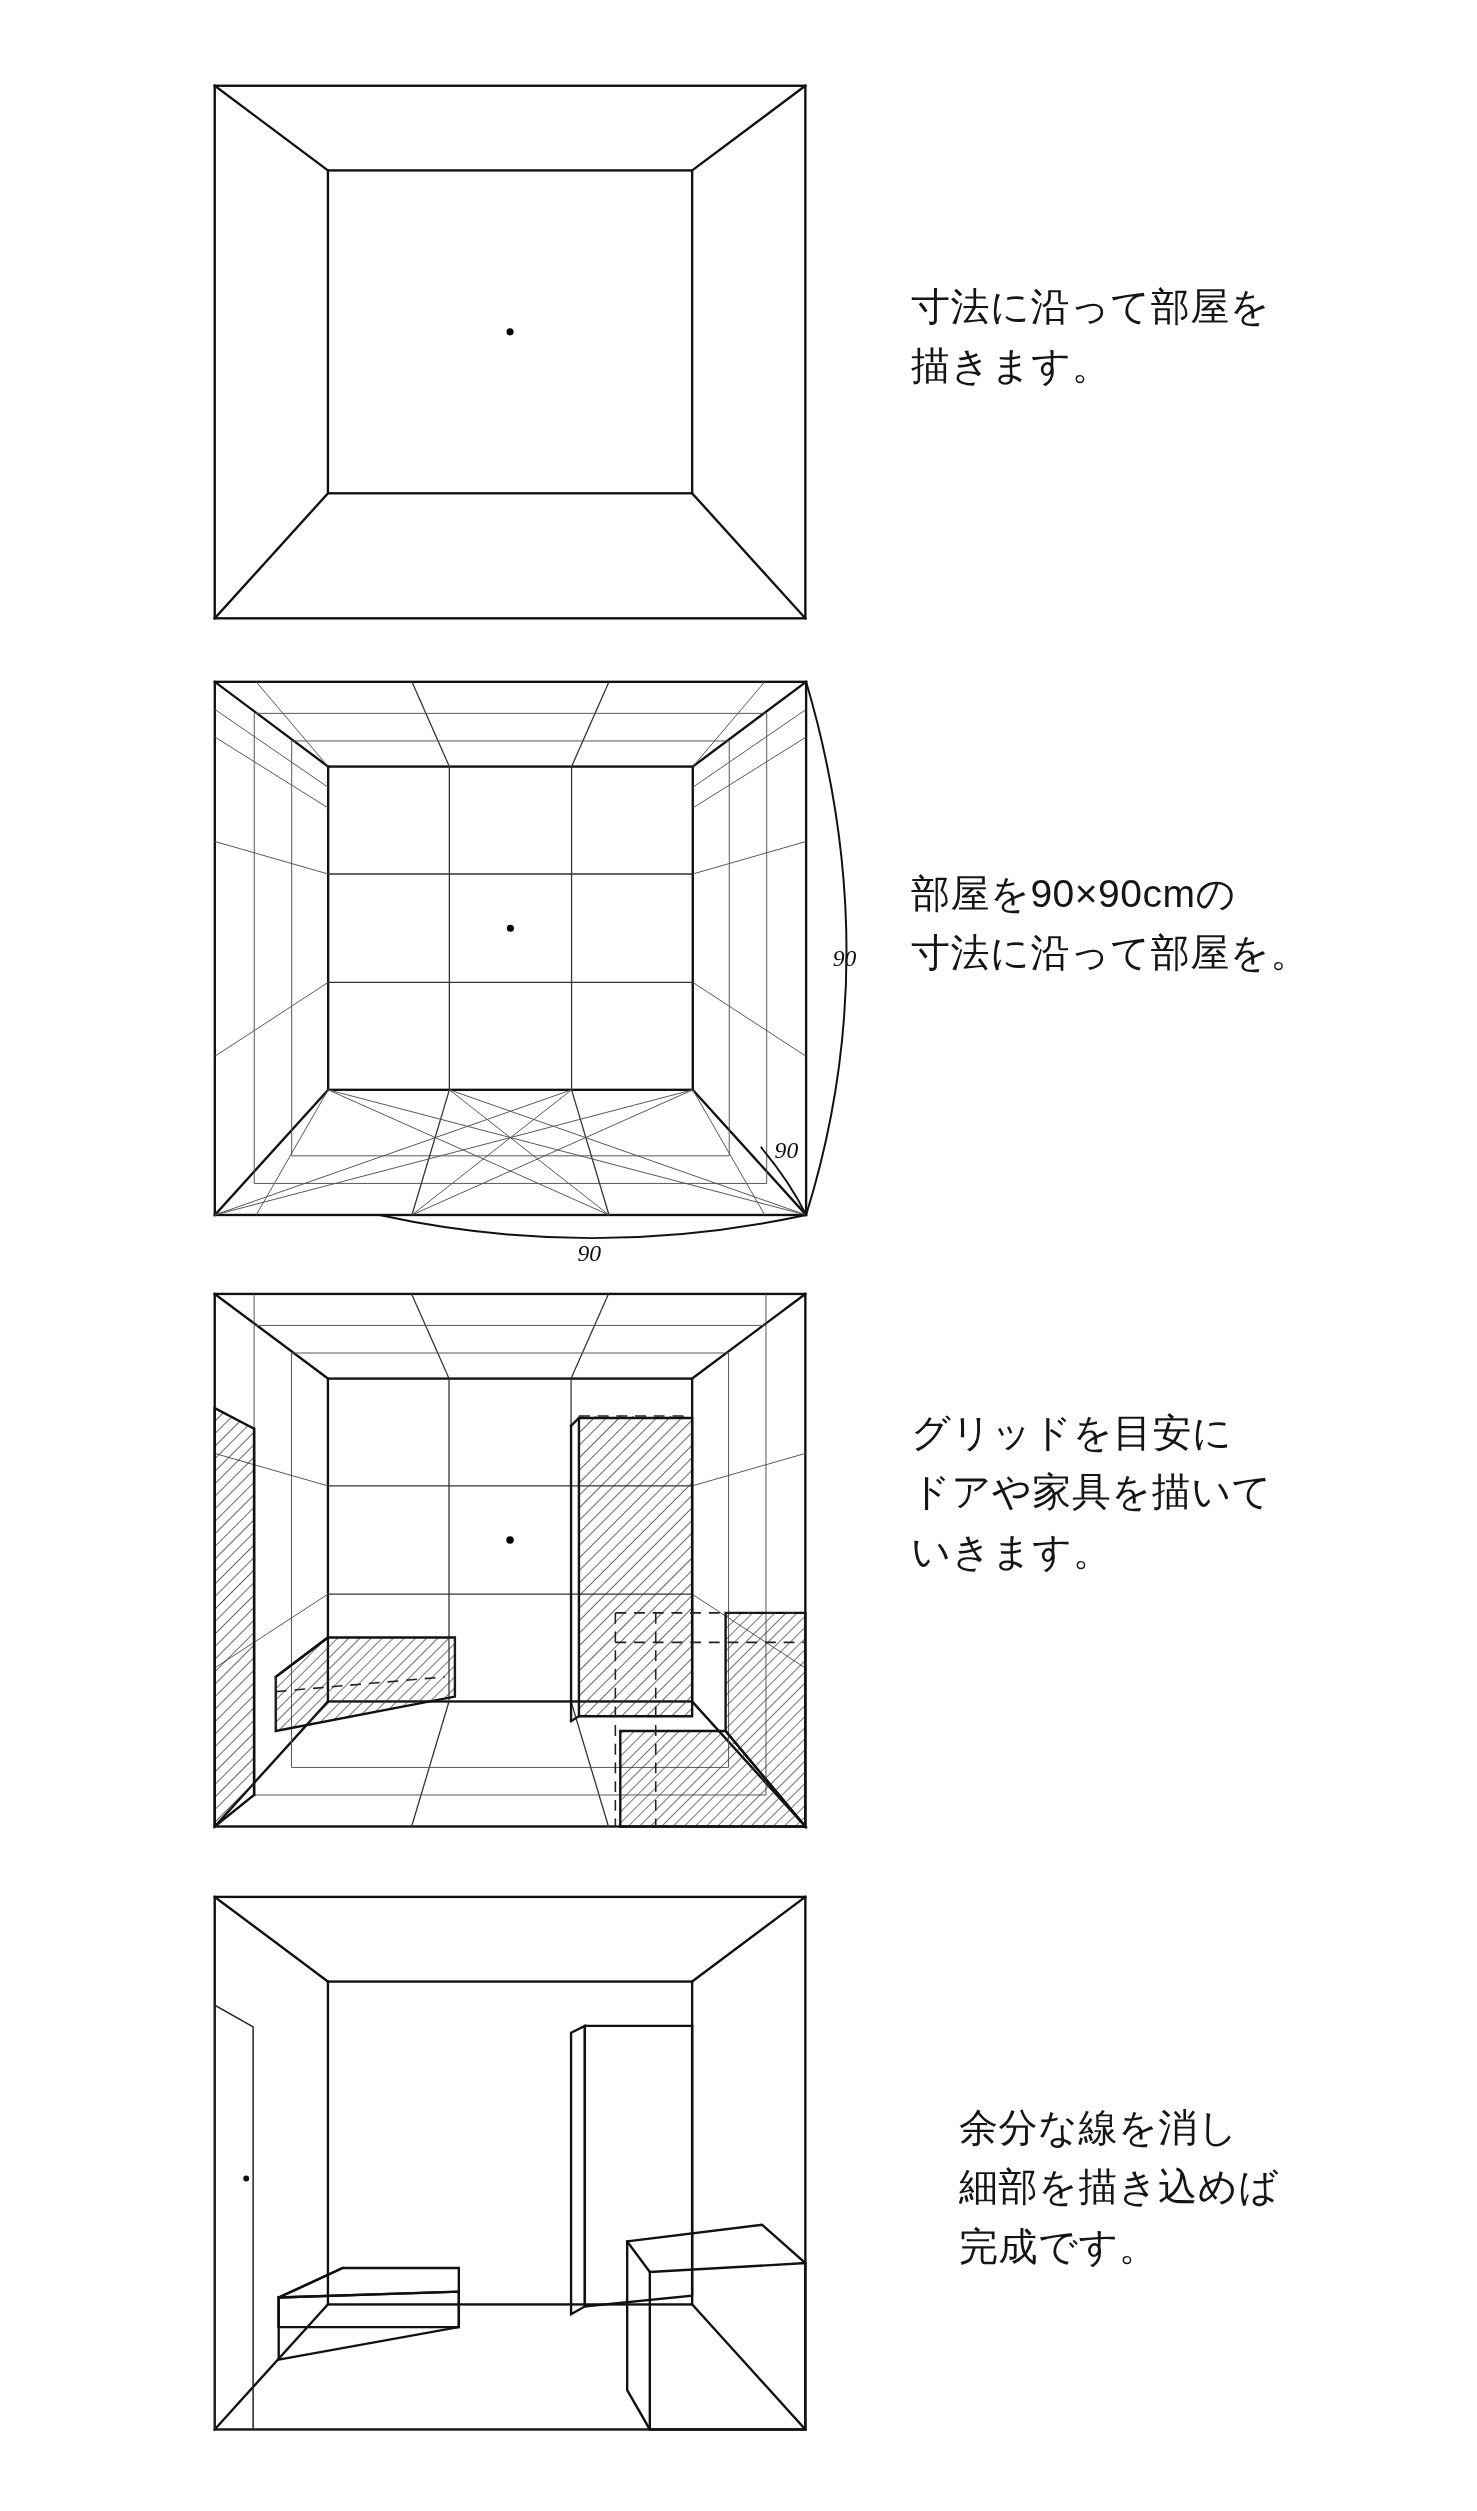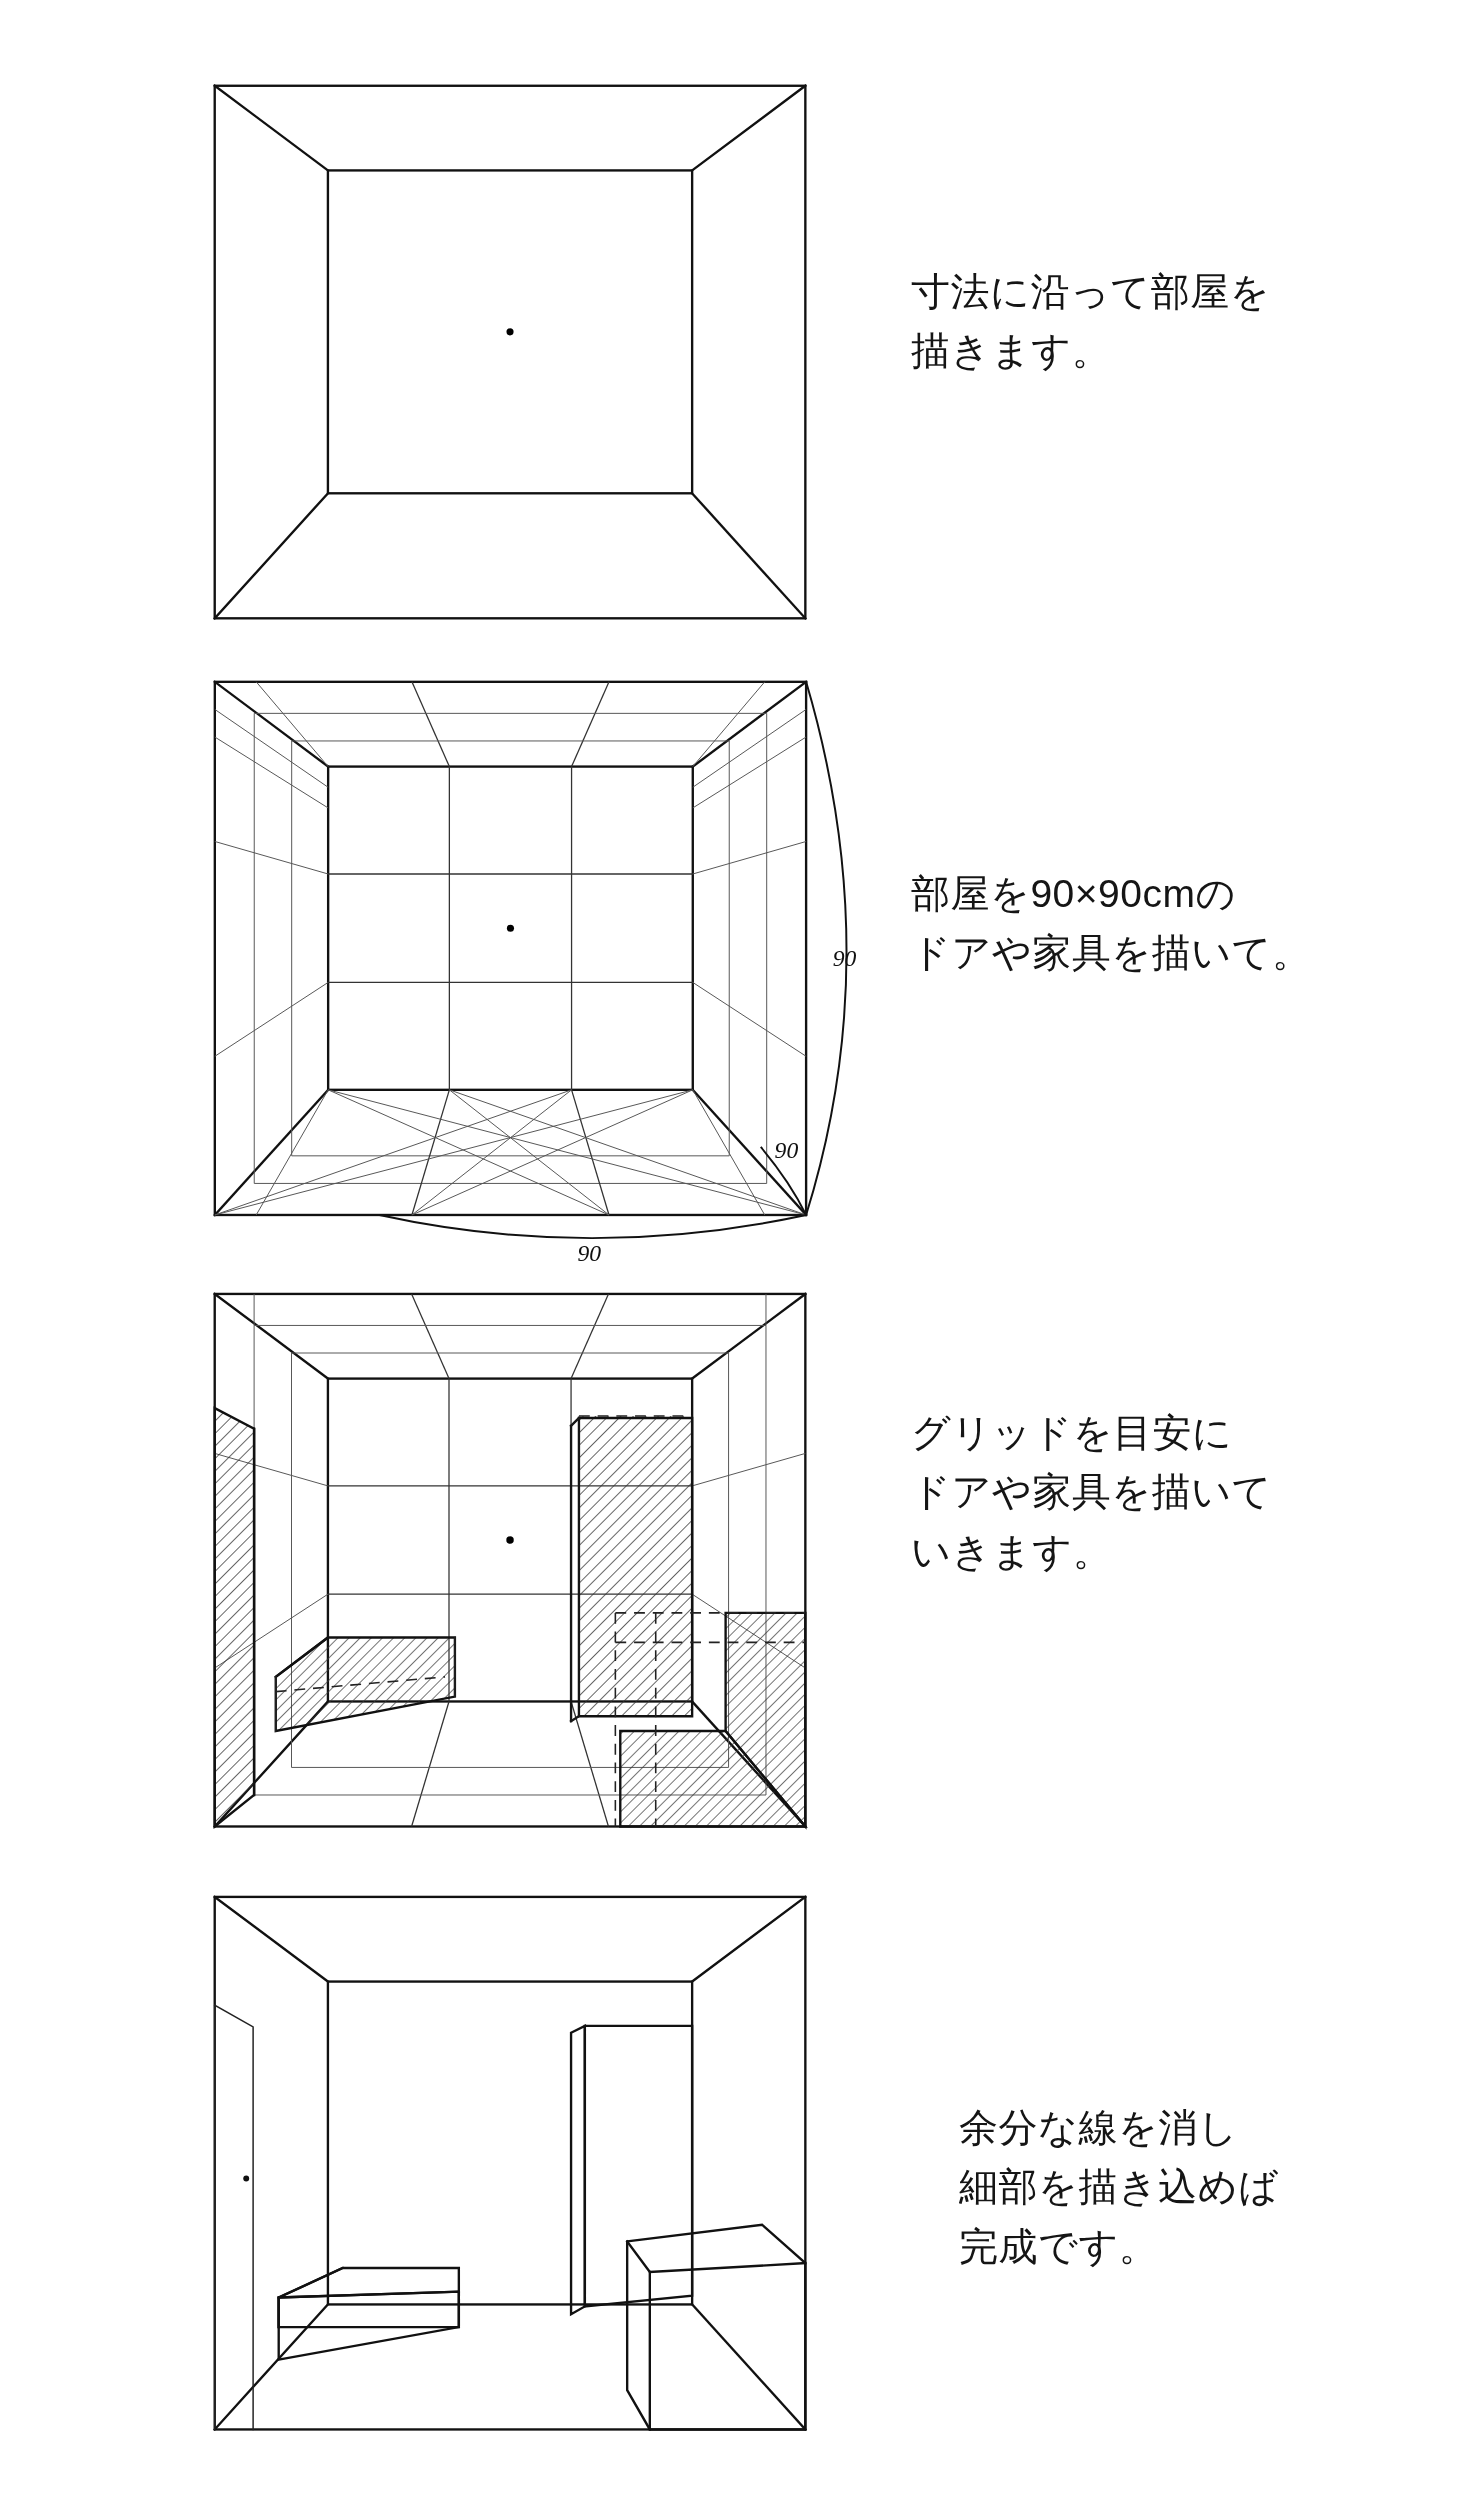--- a/index.html
+++ b/index.html
@@ -57,21 +57,21 @@
       <g>
         <line class="ln" x1="18" y1="17" x2="133" y2="103"></line>
         <line class="ln" x1="618" y1="17" x2="503" y2="103"></line>
         <line class="ln" x1="18" y1="558" x2="133" y2="431"></line>
         <line class="ln" x1="618" y1="558" x2="503" y2="431"></line>
       </g>
       <circle class="vp" cx="318" cy="267" r="3.6"></circle>
     </svg>
   </div>
 
-  <div class="caption" style="left:911px; top:262px;">寸法に沿って部屋を
+  <div class="caption" style="left:911px; top:277px;">寸法に沿って部屋を
 描きます。</div>
 
   <div class="panel" style="left:197px; top:670px;">
     <svg width="690" height="611" viewBox="0 0 700 620">
 
       <rect class="ln" x="18" y="12" width="600" height="541"></rect>
 
       <rect class="ln" x="133" y="98" width="370" height="328"></rect>
 
       <g>
@@ -148,21 +148,21 @@
       </g>
       <text class="dimtext" x="645" y="300">90</text>
       <text class="dimtext" x="586" y="495">90</text>
       <text class="dimtext" x="386" y="600">90</text>
 
       <circle class="vp" cx="318" cy="262" r="3.6"></circle>
     </svg>
   </div>
 
   <div class="caption" style="left:911px; top:864px;">部屋を90×90cmの
-ドアや家具を描いて。</div>
+寸法に沿って部屋を。</div>
 
   <div class="panel" style="left:197px; top:1288px;">
     <svg width="630" height="571" viewBox="0 0 640 580">
       <defs>
         <pattern id="hatch" width="9" height="9" patternTransform="rotate(45)" patternUnits="userSpaceOnUse">
           <line x1="0" y1="0" x2="0" y2="9" stroke="#333333" stroke-width="1.6"></line>
         </pattern>
         <pattern id="hatch2" width="8" height="8" patternTransform="rotate(45)" patternUnits="userSpaceOnUse">
           <line x1="0" y1="0" x2="0" y2="8" stroke="#3a3a3a" stroke-width="1.5"></line>
         </pattern>

